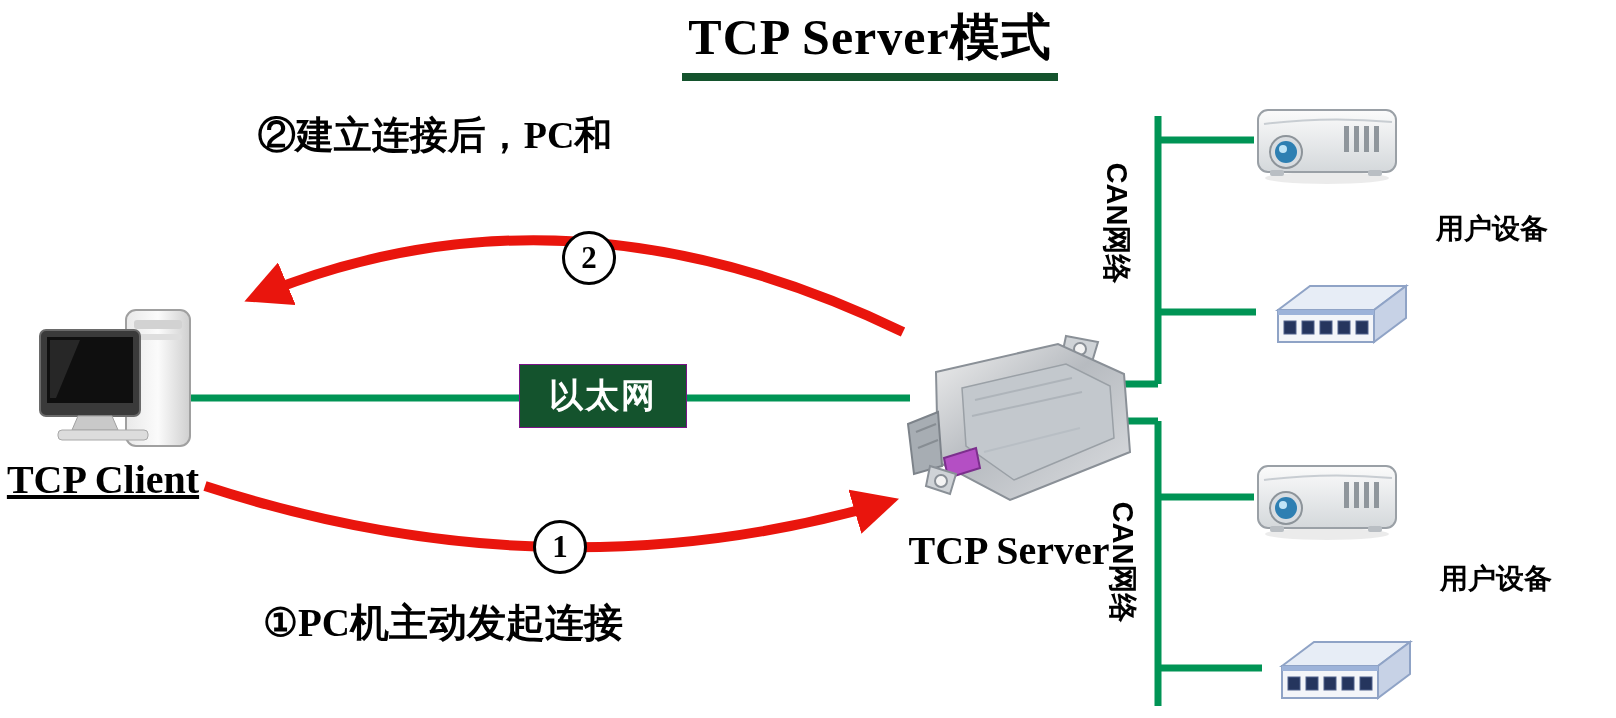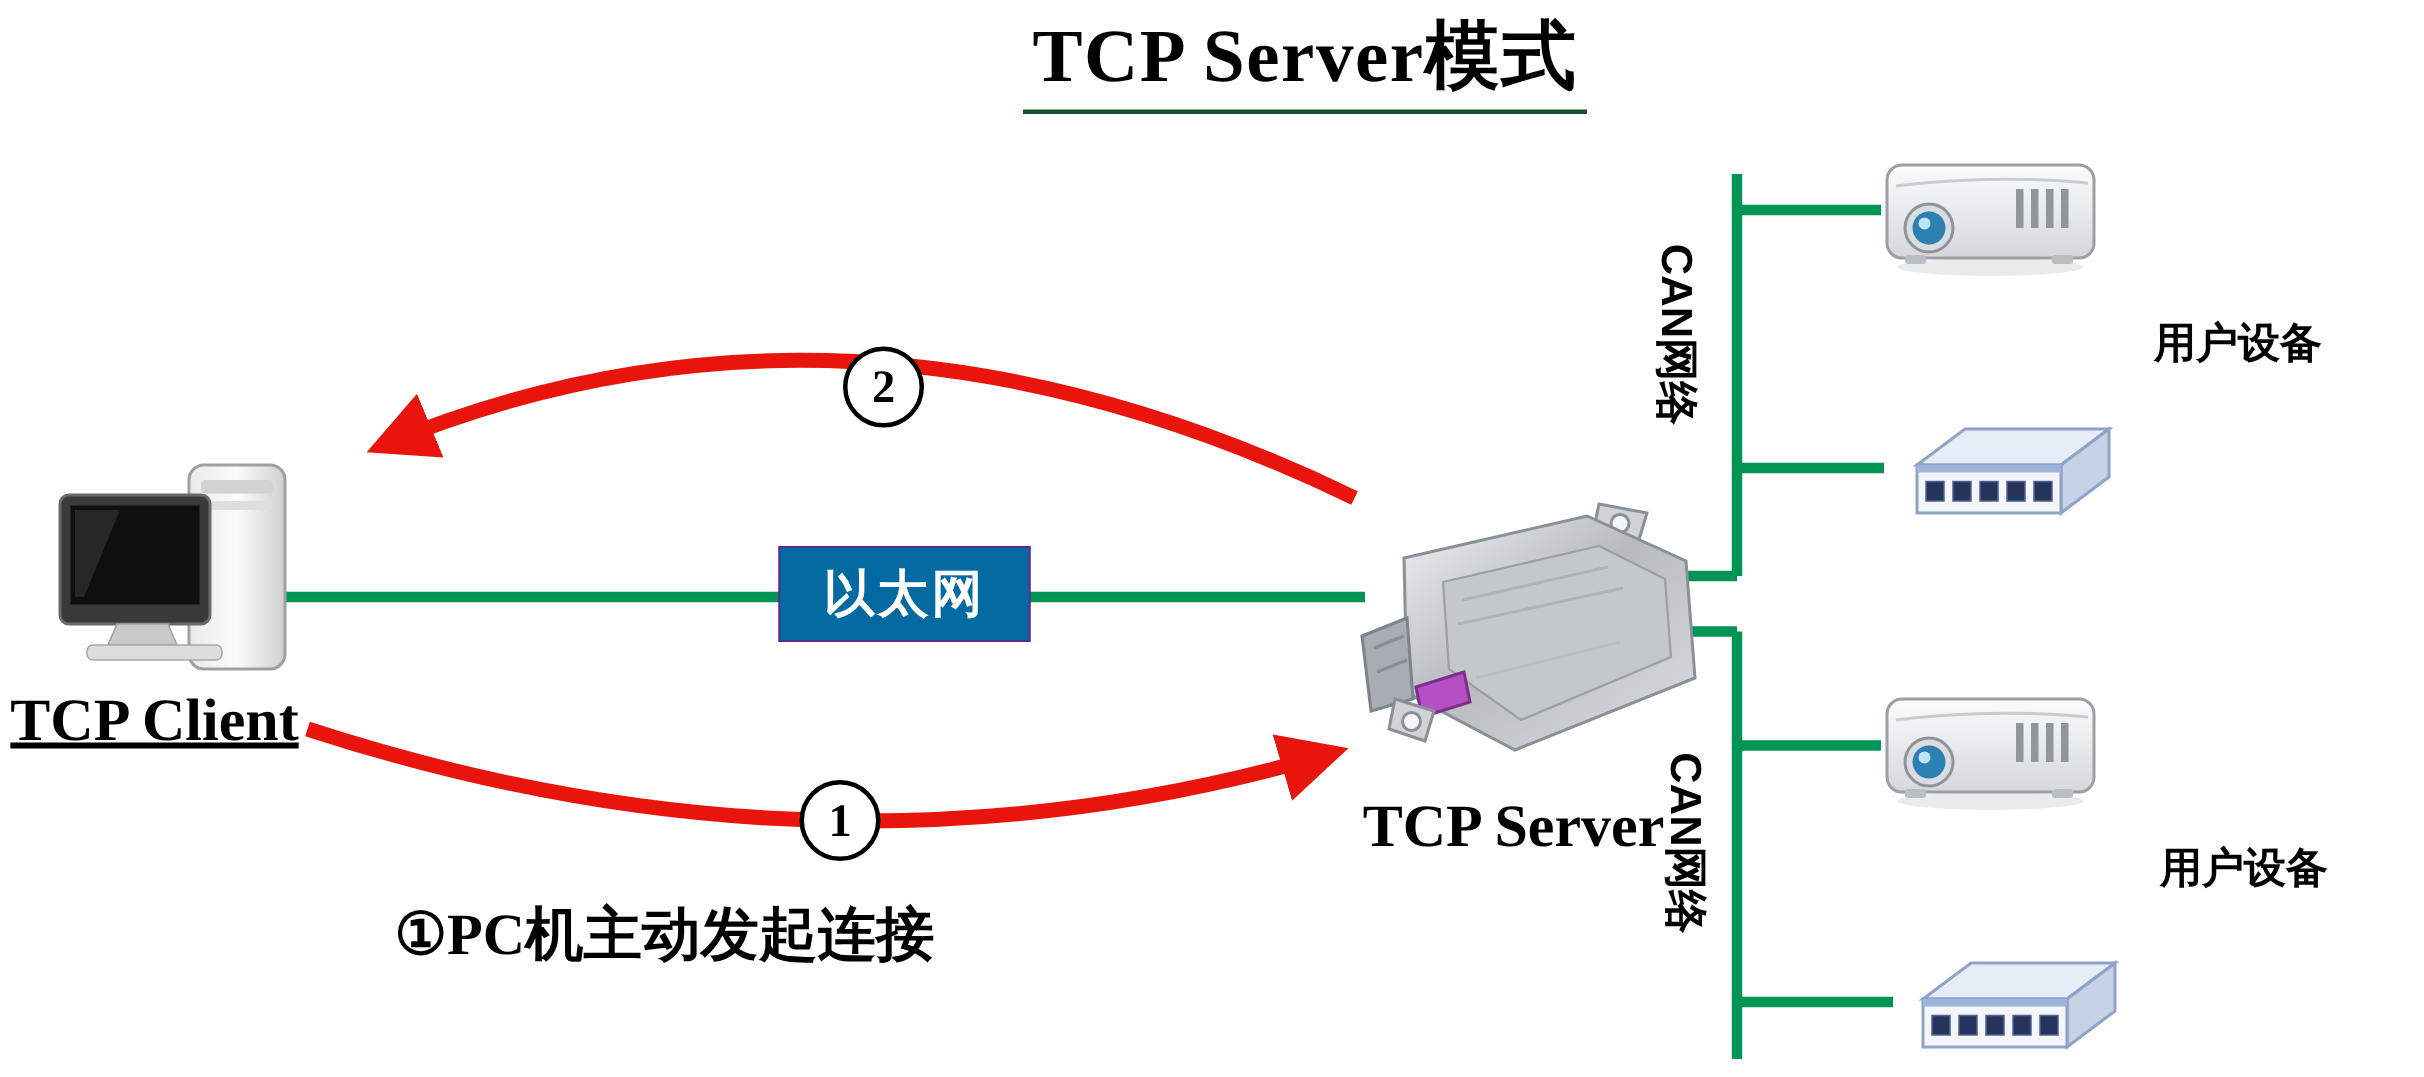--- a/index.html
+++ b/index.html
@@ -8,41 +8,41 @@
     font-family:"Liberation Serif","DejaVu Serif",serif;color:#000;
   }
   .abs{position:absolute;}
   svg.layer{position:absolute;left:0;top:0;z-index:1;}
   .txt{z-index:3;}
 
   .title{
     left:630px;top:4px;width:480px;text-align:center;
     font-size:50px;font-weight:bold;letter-spacing:1px;
   }
-  .title .underline{display:inline-block;border-bottom:3px solid #14532d;padding:0 6px 2px 6px;}
+  .title .underline{display:inline-block;border-bottom:8px solid #14532d;padding:0 6px 2px 6px;}
 
   .step2-label{
     left:200px;top:110px;width:470px;text-align:center;
     font-size:38px;font-weight:bold;line-height:1.35;
   }
   .step1-label{
     left:238px;top:596px;width:410px;text-align:center;
     font-size:39px;font-weight:bold;
   }
 
   .num-circle{
     width:48px;height:48px;border:3px solid #000;border-radius:50%;
     background:#fff;display:flex;align-items:center;justify-content:center;
     font-size:31px;font-weight:bold;z-index:4;
   }
   .circle-2{left:562px;top:231px;}
   .circle-1{left:533px;top:520px;}
 
   .eth-box{
-    left:519px;top:364px;width:166px;height:62px;background:#0369a1;
+    left:519px;top:364px;width:166px;height:62px;background:#14532d;
     display:flex;align-items:center;justify-content:center;z-index:4;
     border:1px solid #7a1388;
     text-align:center;
   }
   .eth-box span{
     color:#fff;font-weight:bold;font-size:34px;
     font-family:"Liberation Sans","DejaVu Sans",sans-serif;letter-spacing:2px;
   }
 
   .node-label{font-size:40px;font-weight:bold;text-align:center;}
@@ -168,20 +168,21 @@
     <use href="#netswitch" transform="translate(1256,280)"></use>
     <use href="#projector" transform="translate(1252,452)"></use>
     <use href="#netswitch" transform="translate(1260,636)"></use>
   </svg>
 
   <div class="abs txt title">
     <span class="underline">TCP Server模式</span>
   </div>
 
   <div class="abs txt step2-label">
+    <div>②建立连接后，PC和</div>
   </div>
 
   <div class="abs num-circle circle-2">
     <span>2</span>
   </div>
 
   <div class="abs eth-box">
     <span>以太网</span>
   </div>
 

